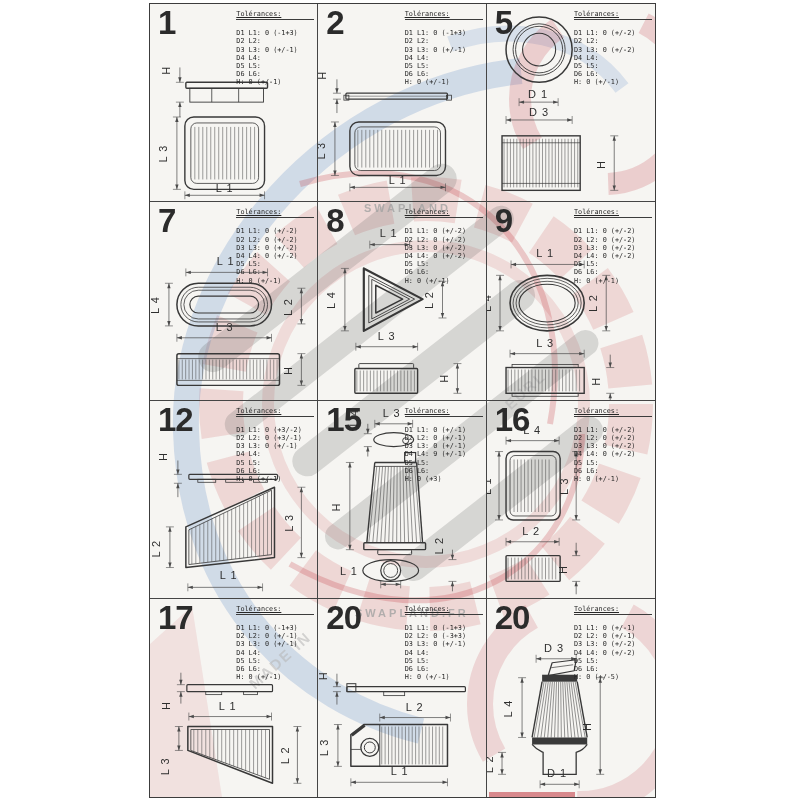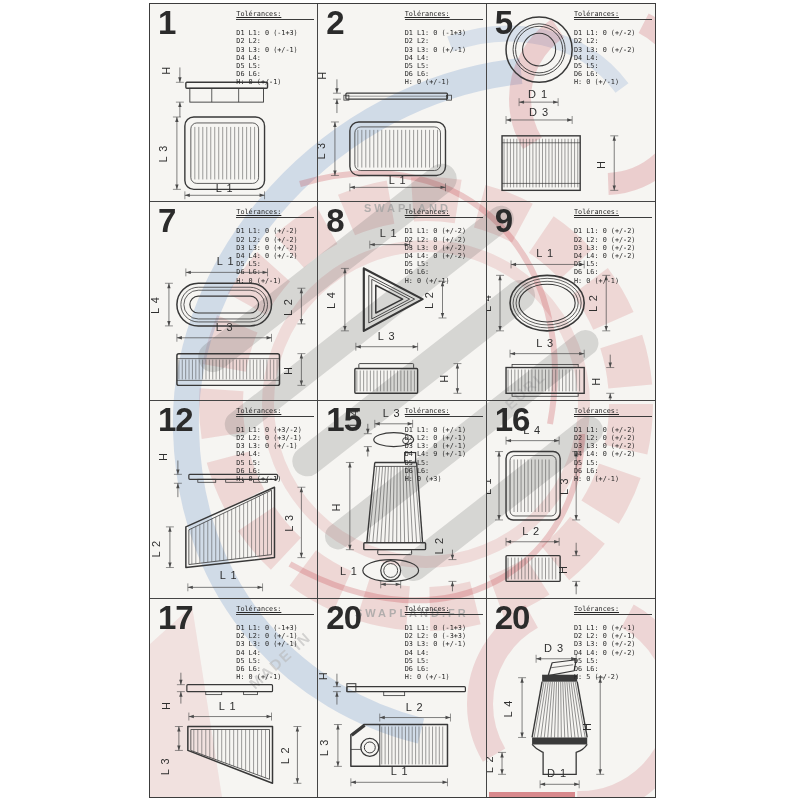--- a/index.html
+++ b/index.html
@@ -848,21 +848,21 @@
       <div class="num">20</div>
       <div class="tol">
         <div class="tol-head">Tolérances:</div>
         <div class="tol-body">
             <div class="tol-row">D1 L1: 0 (+/-1)</div>
             <div class="tol-row">D2 L2: 0 (+/-1)</div>
             <div class="tol-row">D3 L3: 0 (+/-2)</div>
             <div class="tol-row">D4 L4: 0 (+/-2)</div>
             <div class="tol-row">D5 L5:</div>
             <div class="tol-row">D6 L6:</div>
-            <div class="tol-row">H: 5 (+/-2)</div>
+            <div class="tol-row">H: 0 (+/-5)</div>
           </div>
       </div>
       <svg class="draw" viewBox="0 0 168 199" preserveAspectRatio="none">
           <line x1="49" y1="56" x2="49" y2="64" stroke="#4a4a4a" stroke-width="0.6"></line>
           <line x1="89" y1="56" x2="89" y2="64" stroke="#4a4a4a" stroke-width="0.6"></line>
           <line x1="49" y1="60" x2="89" y2="60" stroke="#4a4a4a" stroke-width="0.7"></line>
           <polygon points="49,60 54,58.3 54,61.7" fill="#4a4a4a"></polygon>
           <polygon points="89,60 84,61.7 84,58.3" fill="#4a4a4a"></polygon>
           <text x="67" y="53" text-anchor="middle" class="dim">D 3</text>
           <polygon points="61,77 65,64 89,61 87,72" fill="none" stroke="#383838" stroke-width="1.2" stroke-linejoin="round"></polygon>

